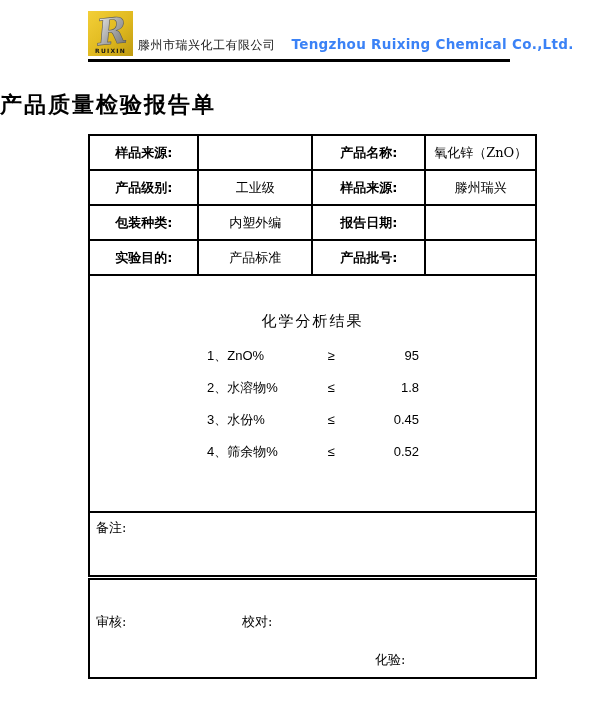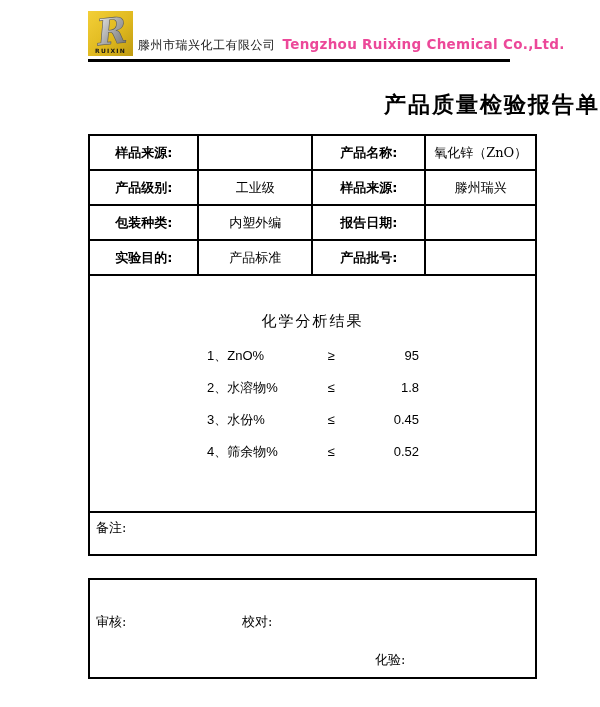--- a/index.html
+++ b/index.html
@@ -34,40 +34,40 @@
     font-family: "DejaVu Serif", "Liberation Serif", serif;
     font-size: 12px;
     letter-spacing: 0.5px;
     color: #1a1a1a;
     text-align: center;
   }
   .company-en {
     font-family: "DejaVu Sans", "Liberation Sans", sans-serif;
     font-weight: bold;
     font-size: 13.5px;
-    margin-left: 7px;
+    margin-left: 16px;
     letter-spacing: 0.3px;
-    color: #ec4899;
+    color: #3b82f6;
   }
   .header-rule {
     position: absolute;
     left: 88px;
     top: 59px;
     width: 422px;
     height: 3px;
     background: #000;
   }
 
   
   .title {
     position: absolute;
     left: 0;
     top: 90px;
     width: 600px;
-    text-align: right;
+    text-align: left;
     font-family: "DejaVu Sans", "Liberation Sans", sans-serif;
     font-weight: bold;
     font-size: 22px;
     letter-spacing: 2px;
   }
 
   
   table { border-collapse: collapse; table-layout: fixed; }
   .info-table {
     position: absolute;
@@ -111,21 +111,21 @@
     font-size: 13px;
     line-height: 14px;
     margin-bottom: 18px;
   }
   .a-name  { width: 112px; text-align: left; }
   .a-rel   { width: 24px;  text-align: center; }
   .a-val   { width: 76px;  text-align: right; }
 
   
   .remarks-cell {
-    height: 43px;
+    height: 64px;
     vertical-align: top;
     padding: 6px 6px;
     font-family: "DejaVu Serif", "Liberation Serif", serif;
     font-size: 13px;
   }
 
   
   .signoff-table {
     position: absolute;
     left: 88px;

